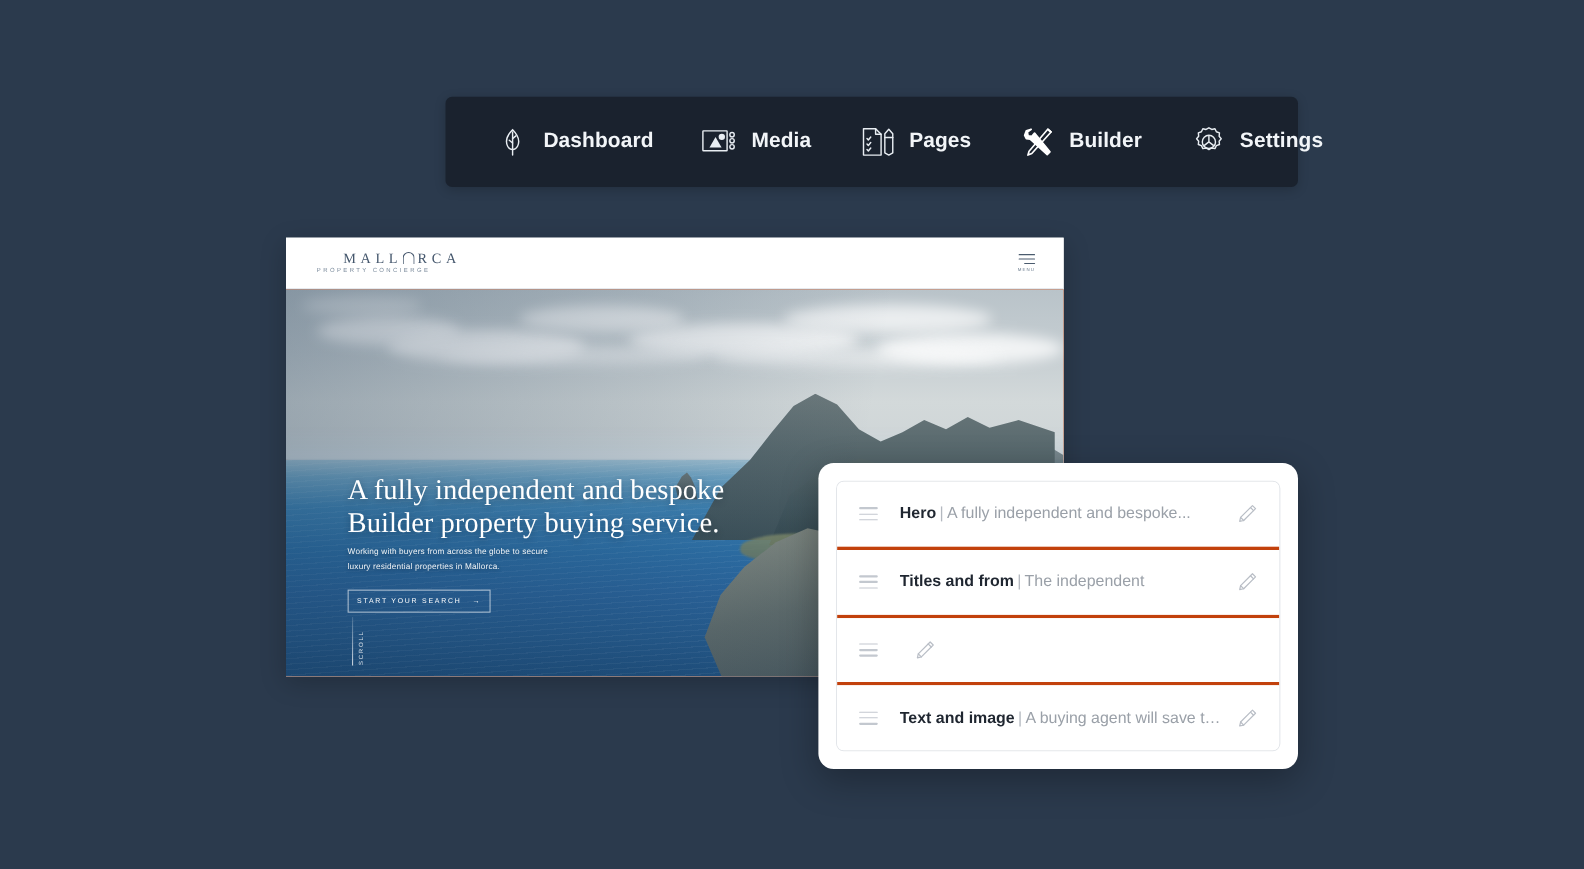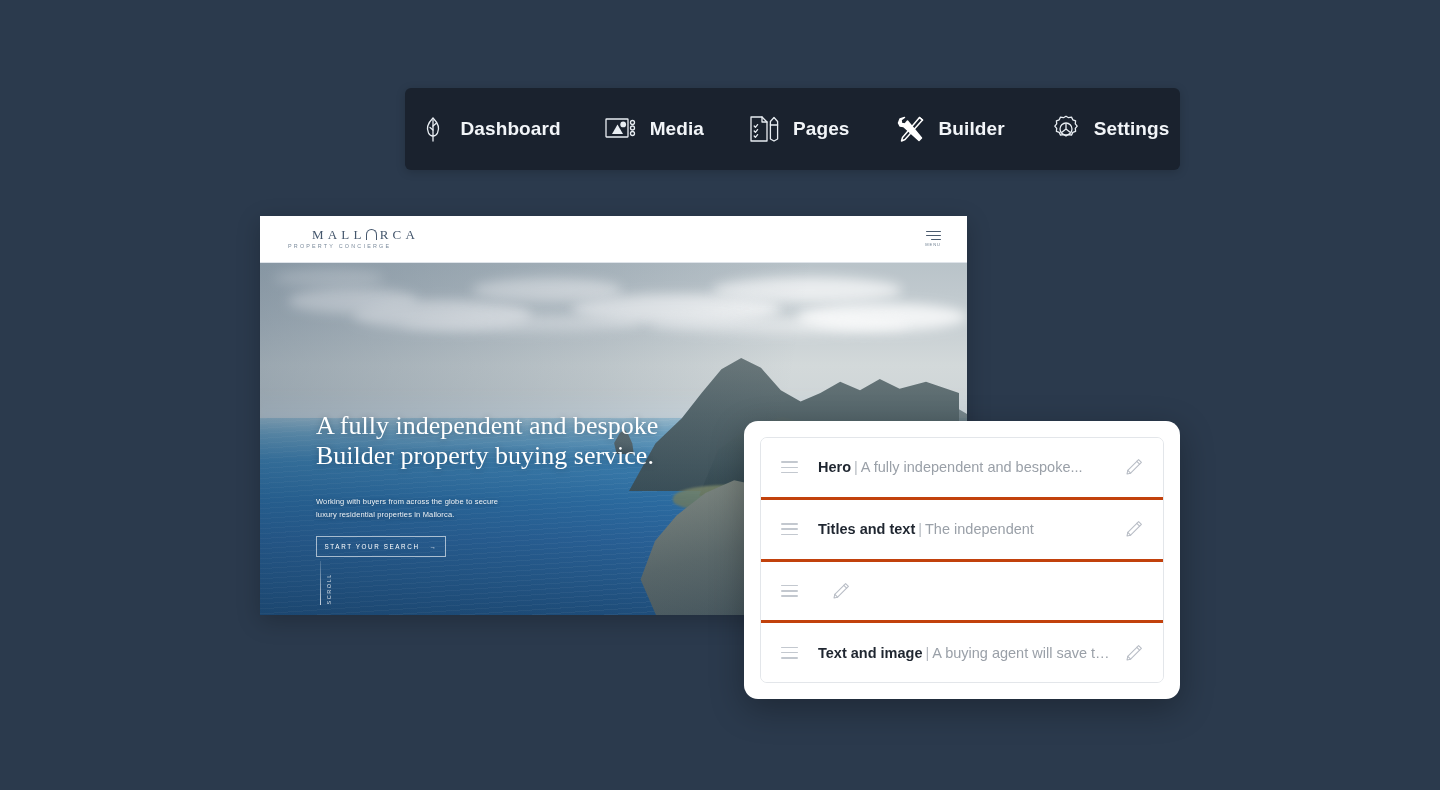--- a/index.html
+++ b/index.html
@@ -20,21 +20,21 @@
   .navbar {
     position: absolute;
     left: 405px;
     top: 88px;
     width: 775px;
     height: 82px;
     background: #1a222e;
     border-radius: 6px;
     display: flex;
     align-items: center;
-    justify-content: center;
+    justify-content: flex-start;
     gap: 44px;
     padding: 0 44px;
     box-shadow: 0 2px 10px rgba(0,0,0,0.18);
   }
 
   .nav-item {
     display: flex;
     align-items: center;
     gap: 11px;
     cursor: pointer;
@@ -235,21 +235,21 @@
   .hero-title {
     font-family: "Liberation Serif", serif;
     color: #ffffff;
     font-size: 26px;
     line-height: 1.16;
     font-weight: 400;
     text-shadow: 0 1px 6px rgba(10,30,50,.35);
     white-space: nowrap;
   }
   .hero-sub {
-    margin-top: 25px;
+    margin-top: 5px;
     color: rgba(255,255,255,.92);
     font-size: 7.5px;
     line-height: 1.65;
     letter-spacing: .15px;
     text-shadow: 0 1px 4px rgba(10,30,50,.4);
   }
   .hero-cta {
     margin-top: 15px;
     display: inline-flex;
     align-items: center;
@@ -512,21 +512,21 @@
       </span>
     </div>
 
     <div class="block-row">
       <span class="drag-handle">
           <i></i>
           <i></i>
           <i></i>
         </span>
       <span class="block-text">
-        <span class="btitle">Titles and text</span><span class="bsep">|</span><span>The independent</span>
+        <span class="btitle">Titles and from</span><span class="bsep">|</span><span>The independent</span>
       </span>
       <span class="edit-icon">
         <svg width="20" height="20" viewBox="0 0 20 20" fill="none" stroke="#b9bec6" stroke-width="1.1" stroke-linecap="round" stroke-linejoin="round">
           <path d="M14.6 2.6 L17.4 5.4 L6.6 16.2 L3 17 L3.8 13.4 Z"></path>
           <line x1="12.8" y1="4.4" x2="15.6" y2="7.2"></line>
           <path d="M3.8 13.4 L6.6 16.2"></path>
         </svg>
       </span>
     </div>
 

